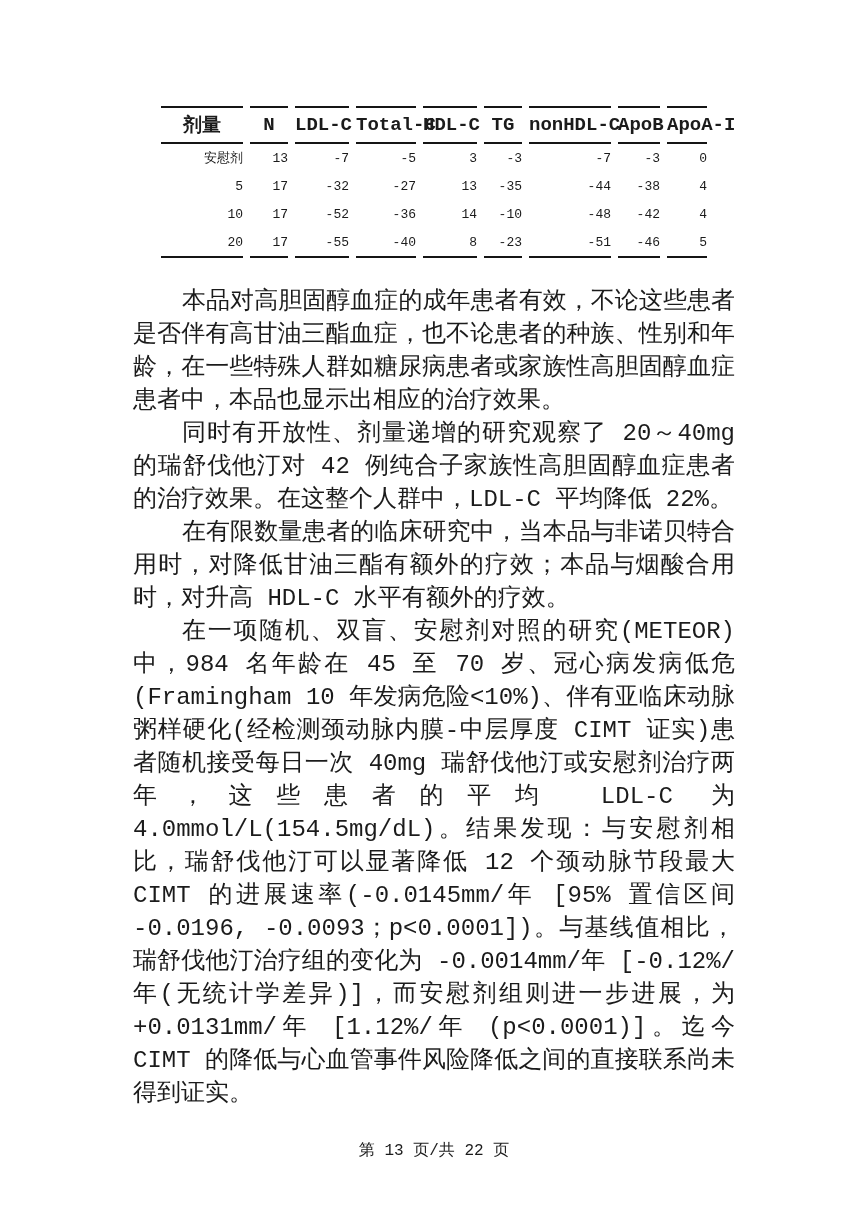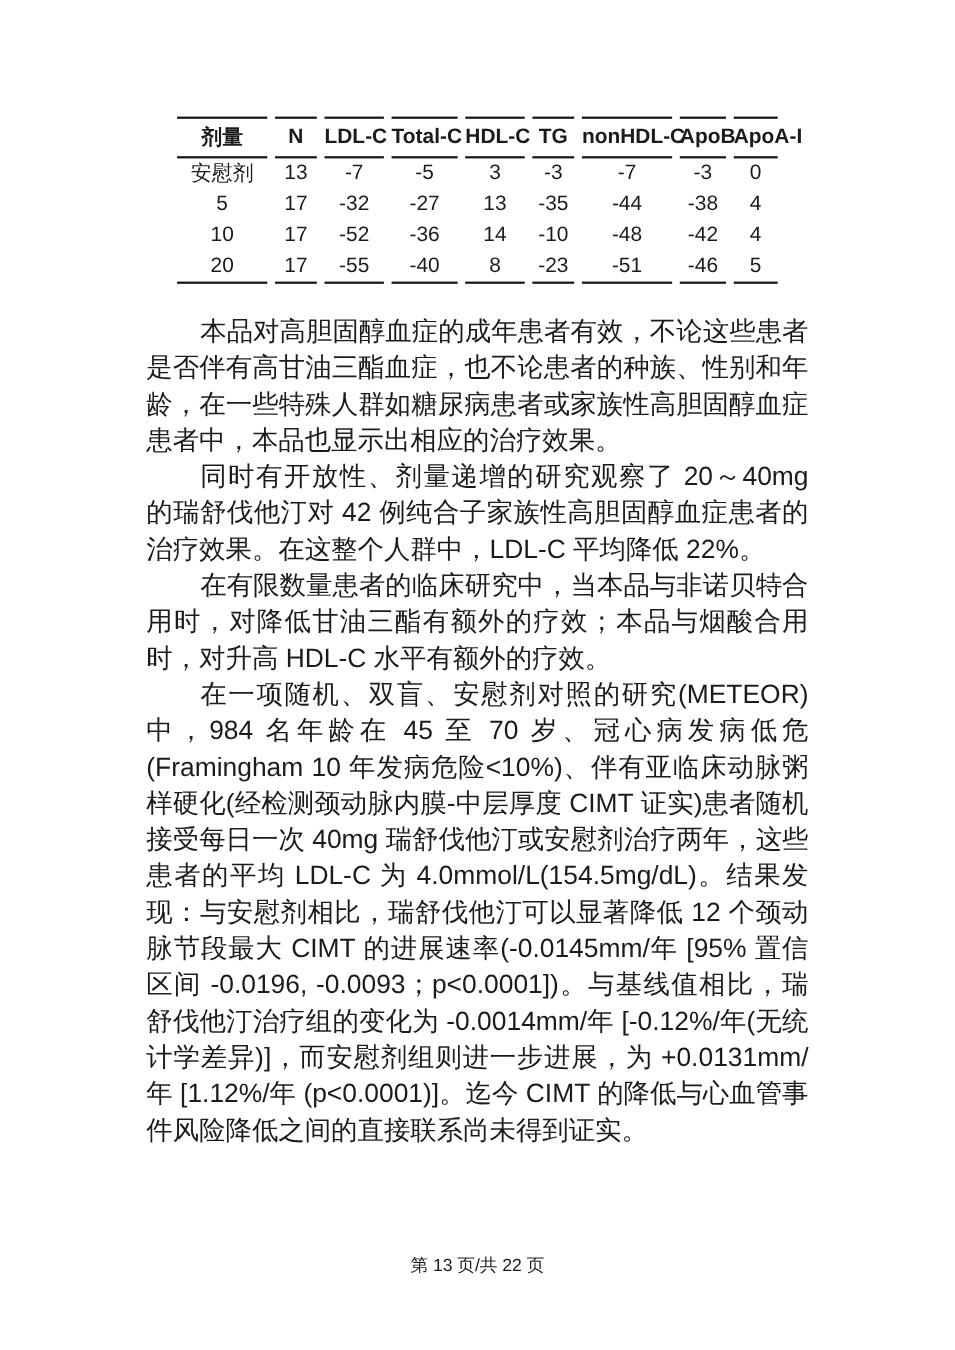--- a/index.html
+++ b/index.html
@@ -2,21 +2,21 @@
 <html><head>
 <meta charset="utf-8">
 <style>
   html, body { margin: 0; padding: 0; background: #ffffff; }
   .page {
     position: relative;
     width: 868px;
     height: 1227px;
     background: #ffffff;
     overflow: hidden;
-    font-family: Liberation Sans, sans-serif;
+    font-family: Liberation Mono, monospace;
     color: #1b1b1b;
     box-sizing: border-box;
   }
 
   
   table.results {
     border-collapse: separate;
     border-spacing: 7px 0;
     table-layout: fixed;
     width: 560px;
@@ -27,22 +27,22 @@
     font-weight: bold;
     text-align: center;
     vertical-align: middle;
     height: 34px;
     padding: 0;
     border-top: 2px solid #151515;
     border-bottom: 2px solid #151515;
     white-space: nowrap;
   }
   table.results td {
-    font-size: 19px;
-    text-align: center;
+    font-size: 13px;
+    text-align: right;
     vertical-align: middle;
     height: 28px;
     padding: 0;
     white-space: nowrap;
   }
   table.results tbody tr:last-child td {
     border-bottom: 2px solid #151515;
   }
 
   

